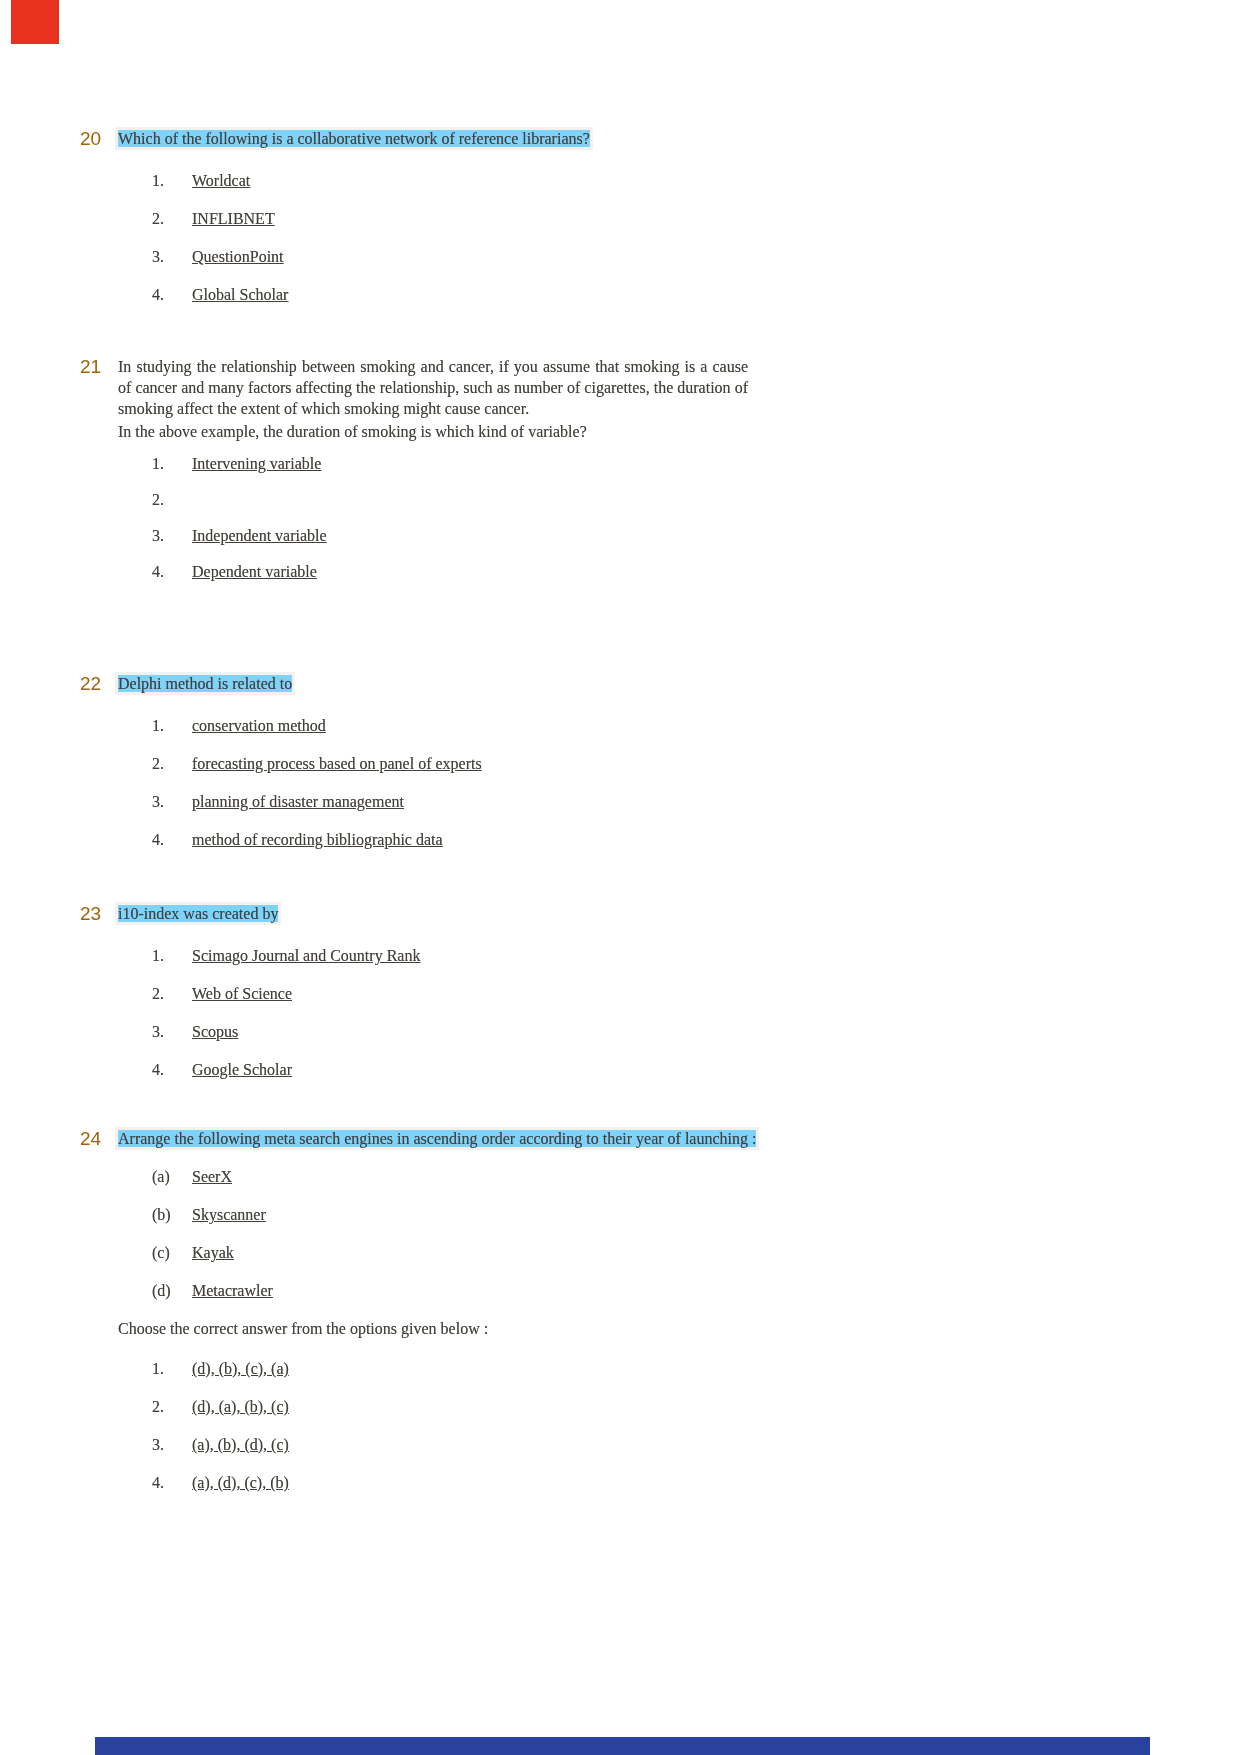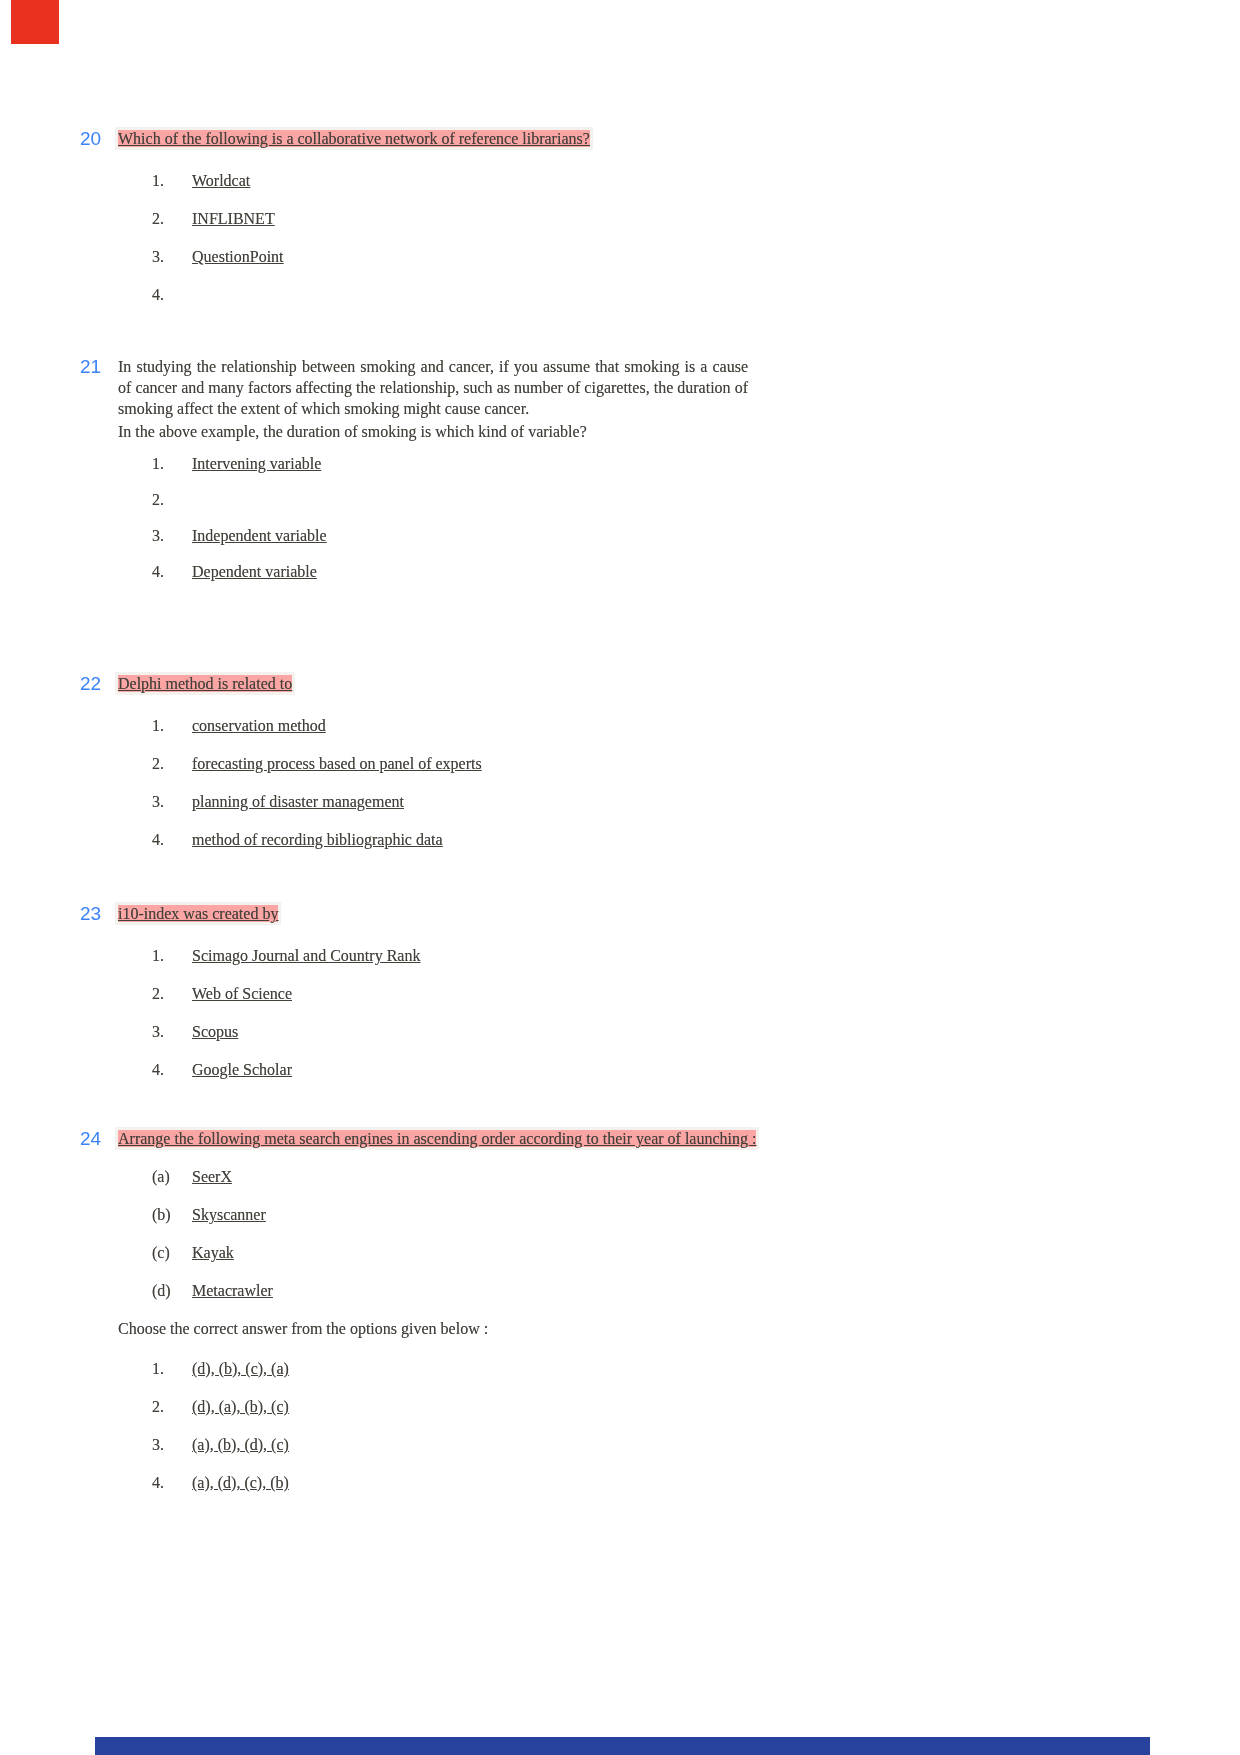--- a/index.html
+++ b/index.html
@@ -32,30 +32,30 @@
     position: absolute;
     left: 80px;
     width: 700px;
   }
   .qnum {
     position: absolute;
     left: 0; top: 0;
     font-family: "Liberation Sans", sans-serif;
     font-size: 19px;
     line-height: 22px;
-    color: #3b82f6;
+    color: #a16207;
   }
   .qbody { margin-left: 38px; font-size: 16px; }
 
   .qtitle {
     line-height: 22px;
     margin-bottom: 20px;
     width: 640px;
   }
-  .hl { background: #fca5a5; box-shadow: 0 0 0 3px #f4f2ee; text-decoration: underline; }
+  .hl { background: #7dd3fc; box-shadow: 0 0 0 3px #f4f2ee; }
 
   .qpara {
     width: 630px;
     line-height: 21px;
     text-align: justify;
     margin-bottom: 2px;
   }
   .qsub {
     line-height: 22px;
     margin-bottom: 10px;
@@ -99,20 +99,21 @@
       <div class="opt txt">
         <span class="olabel">2.</span>
         <span class="otext">INFLIBNET</span>
       </div>
       <div class="opt txt">
         <span class="olabel">3.</span>
         <span class="otext">QuestionPoint</span>
       </div>
       <div class="opt txt">
         <span class="olabel">4.</span>
+        <span class="otext">Global Scholar</span>
       </div>
     </div>
   </div>
 </section>
 
 <section class="question q21" style="top:356px">
   <div class="qnum">21</div>
   <div class="qbody">
     <div class="qpara txt">In studying the relationship between smoking and cancer, if you assume that smoking is a cause of cancer and many factors affecting the relationship, such as number of cigarettes, the duration of smoking affect the extent of which smoking might cause cancer.</div>
     <div class="qsub txt">In the above example, the duration of smoking is which kind of variable?</div>

